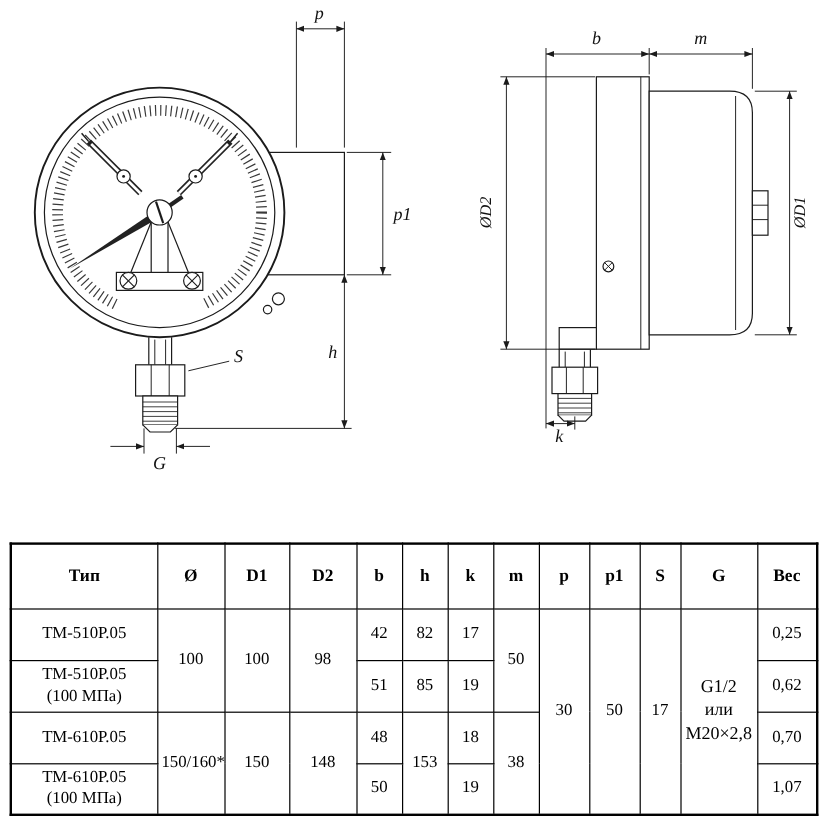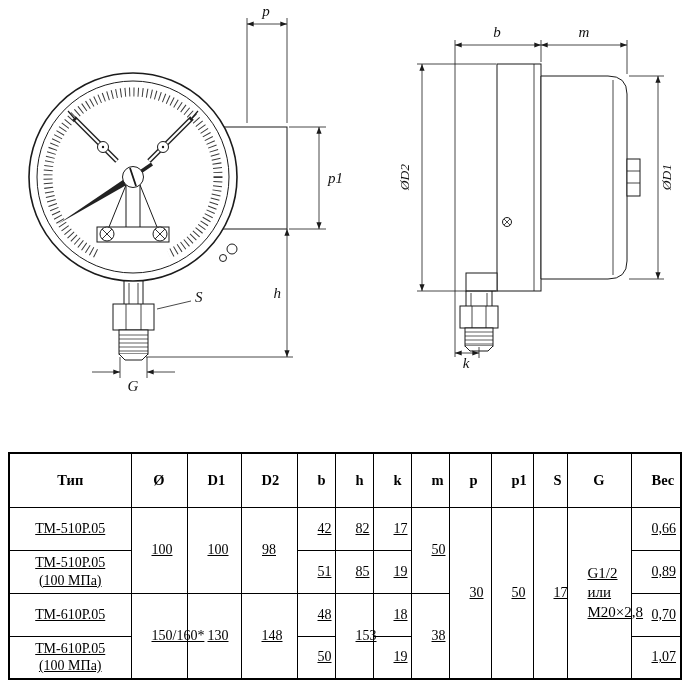--- a/index.html
+++ b/index.html
@@ -6,23 +6,23 @@
   html,body { margin:0; padding:0; background:#fff; }
   .page { position:relative; width:688px; height:700px; background:#ffffff; overflow:hidden;
           font-family:"Liberation Serif", serif; color:#000; }
   .page svg { position:absolute; top:0; left:0; }
   .dim-label { font-family:"Liberation Serif", serif; font-style:italic; font-size:15px; fill:#111; }
   .dia-label { font-family:"Liberation Serif", serif; font-style:italic; font-size:13.5px; fill:#111; }
   .spec-table { position:absolute; top:452px; left:8px; width:672px;
                 border-collapse:collapse; table-layout:fixed; background:#fff;
                 border:2px solid #000; }
   .spec-table th, .spec-table td { border:1px solid #000; text-align:center;
-                vertical-align:middle; padding:2px 20px; color:#000; }
+                vertical-align:middle; padding:2px 3px; color:#000; }
   .spec-table th { font-weight:bold; font-size:14.5px; height:54px; }
-  .spec-table td { font-size:14px; height:43px;text-decoration:underline; }
+  .spec-table td { font-size:14px; height:43px; }
   .g-cell div { font-size:15px; line-height:1.3; }
   .type-cell div { line-height:1.25; }
 </style>
 </head>
 <body>
 
 <div class="page">
 
 <svg width="688" height="448" viewBox="0 0 688 448">
   <defs>
@@ -247,38 +247,38 @@
       <td>17</td>
       <td rowspan="2">50</td>
       <td rowspan="4">30</td>
       <td rowspan="4">50</td>
       <td rowspan="4">17</td>
       <td rowspan="4" class="g-cell">
         <div>G1/2</div>
         <div>или</div>
         <div>M20×2,8</div>
       </td>
-      <td>0,66</td>
+      <td>0,25</td>
     </tr>
     <tr>
       <td class="type-cell">
         <div>ТМ-510Р.05</div>
         <div>(100 МПа)</div>
       </td>
       <td>51</td>
       <td>85</td>
       <td>19</td>
-      <td>0,89</td>
+      <td>0,62</td>
     </tr>
     <tr>
       <td class="type-cell">
         <div>ТМ-610Р.05</div>
       </td>
       <td rowspan="2">150/160*</td>
-      <td rowspan="2">130</td>
+      <td rowspan="2">150</td>
       <td rowspan="2">148</td>
       <td>48</td>
       <td rowspan="2">153</td>
       <td>18</td>
       <td rowspan="2">38</td>
       <td>0,70</td>
     </tr>
     <tr>
       <td class="type-cell">
         <div>ТМ-610Р.05</div>

